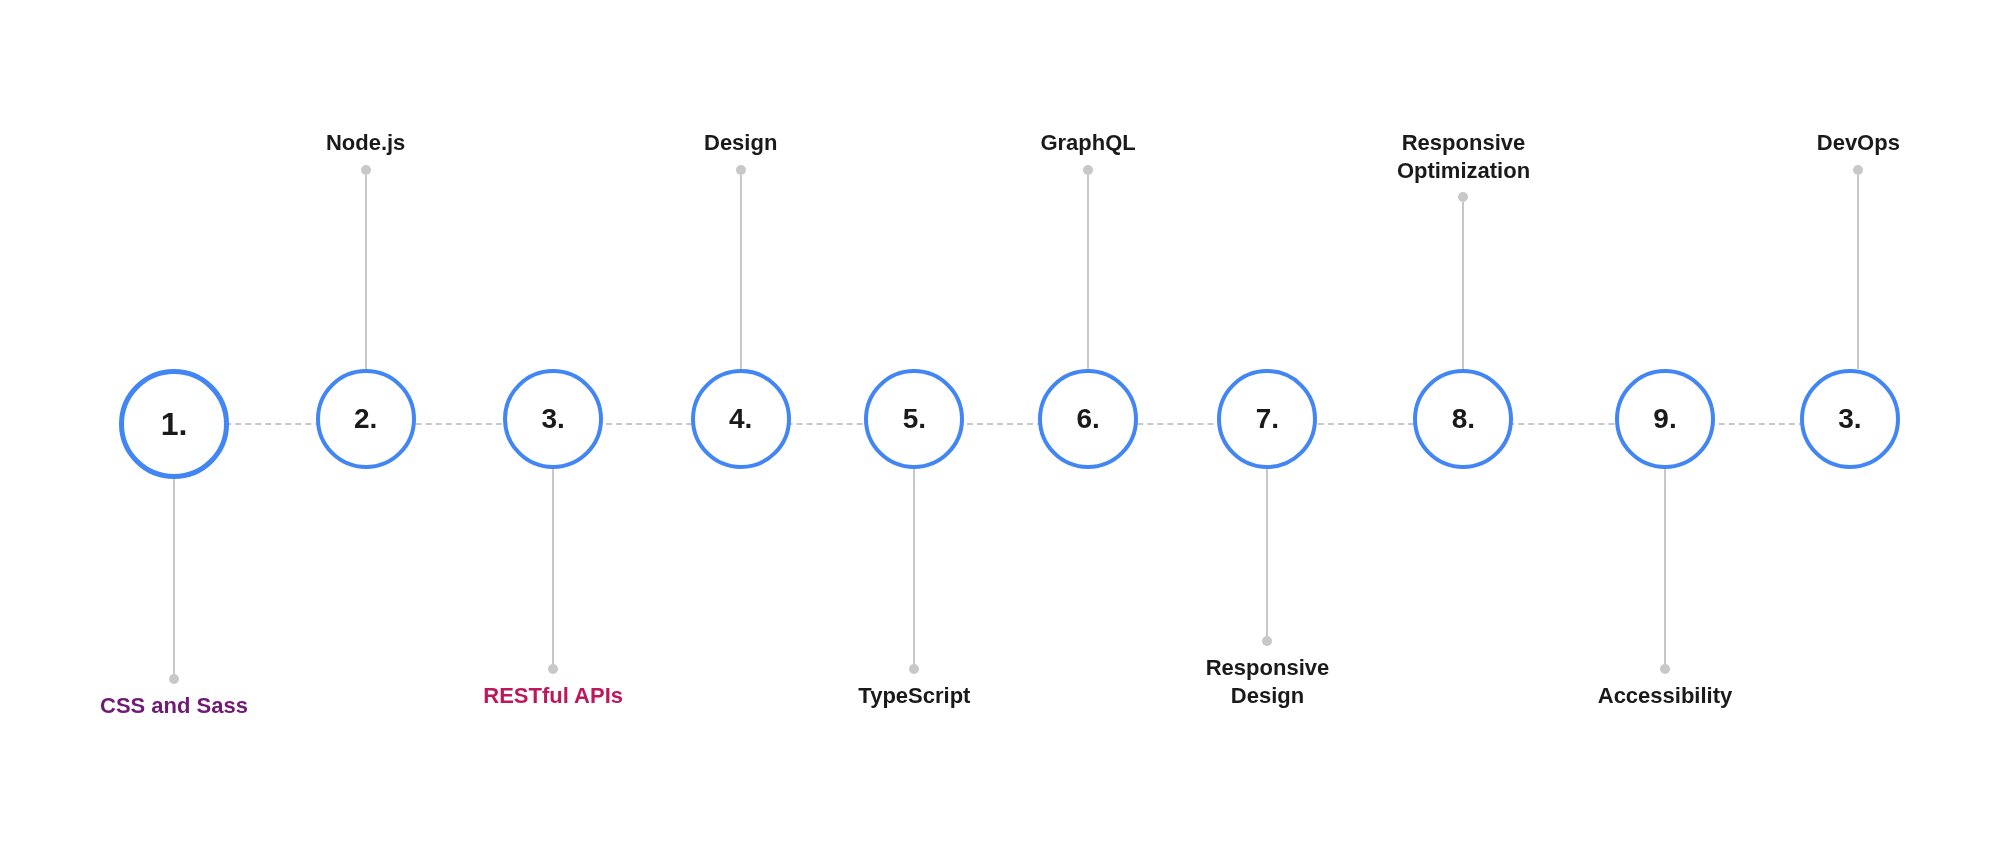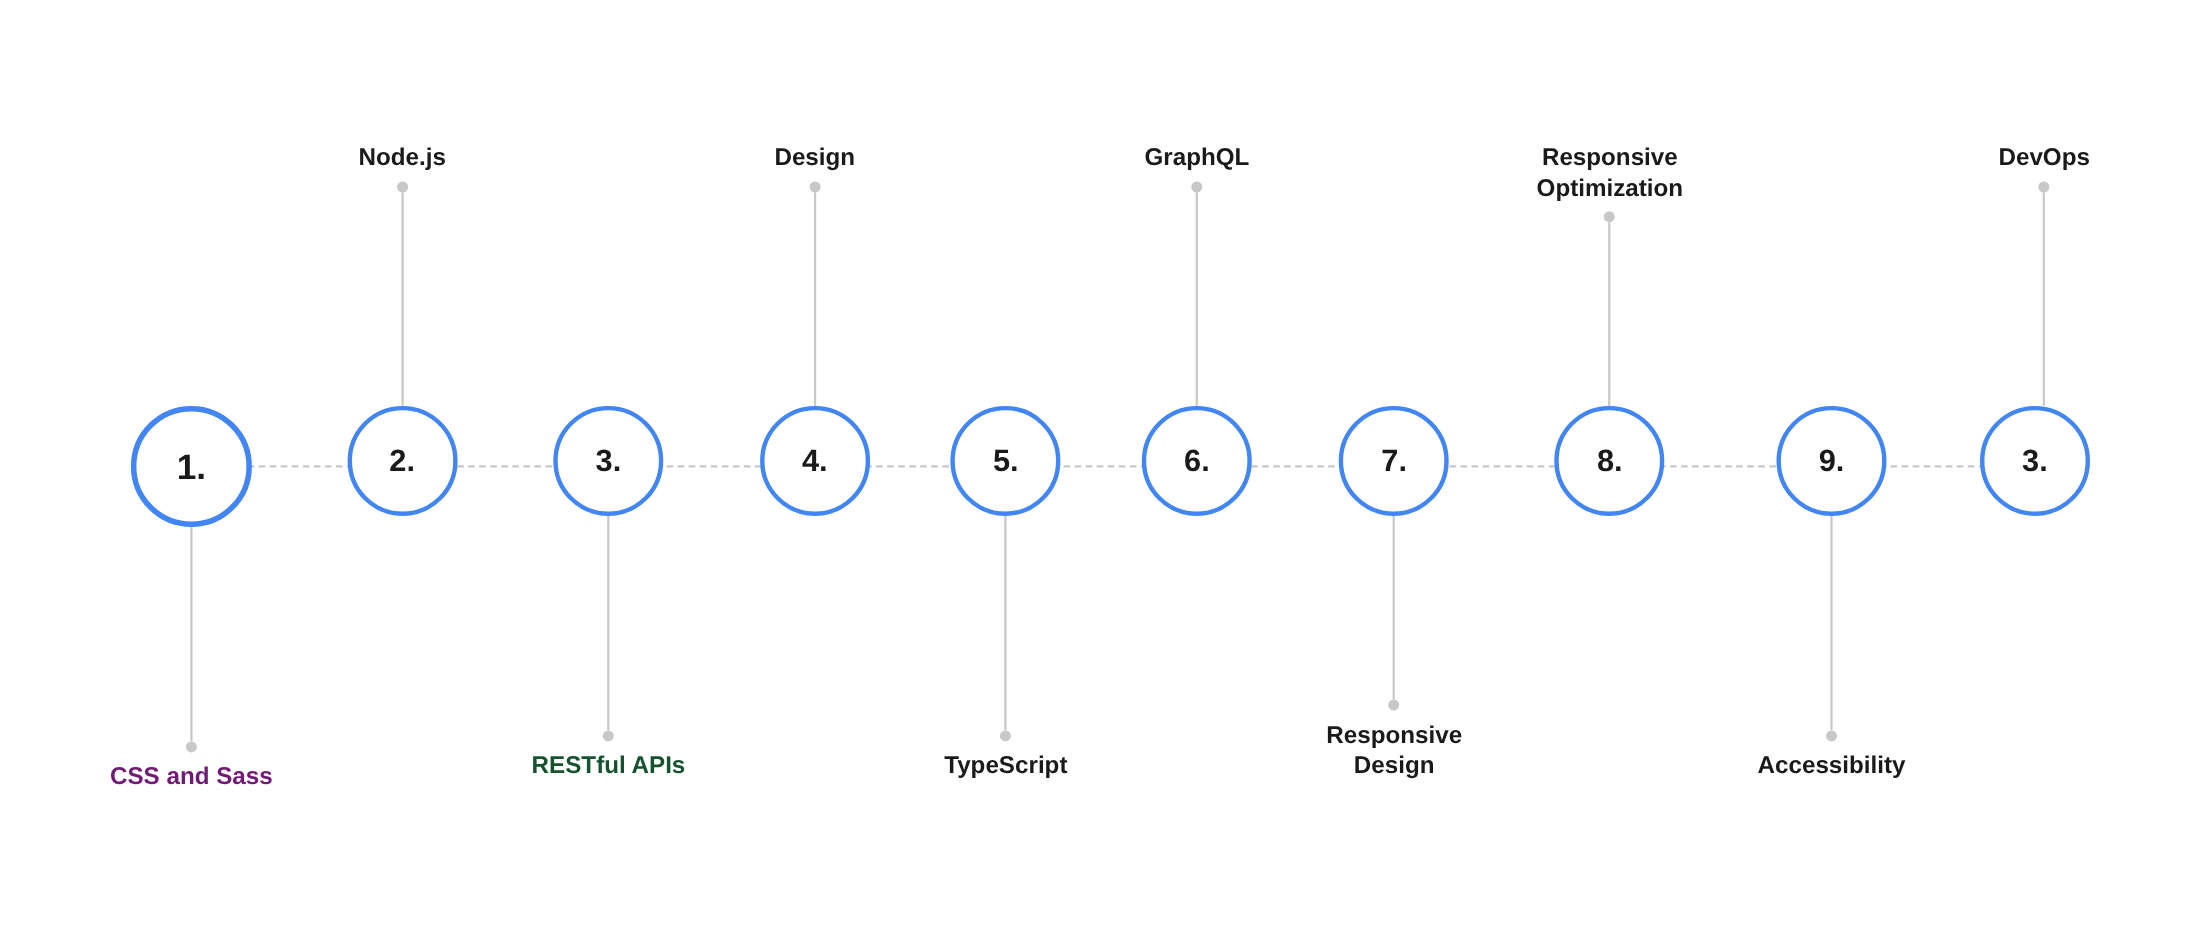--- a/index.html
+++ b/index.html
@@ -50,21 +50,21 @@
           </div>
           <div style="width: 100px; height: 100px; border-radius: 50%; border: 4px solid rgb(66, 133, 244); background: rgb(255, 255, 255); display: flex; align-items: center; justify-content: center; font-size: 28px; font-weight: 700; color: rgb(26, 26, 26); flex-shrink: 0; z-index: 2; font-family: -apple-system, BlinkMacSystemFont, &quot;Helvetica Neue&quot;, Arial, sans-serif;">2.</div>
           <div style="height: 240px; display: flex; flex-direction: column; align-items: center; justify-content: flex-start;"></div>
         </div>
         <div style="display: flex; flex-direction: column; align-items: center; position: relative; z-index: 1;">
           <div style="height: 240px; display: flex; flex-direction: column; align-items: center; justify-content: flex-end;"></div>
           <div style="width: 100px; height: 100px; border-radius: 50%; border: 4px solid rgb(66, 133, 244); background: rgb(255, 255, 255); display: flex; align-items: center; justify-content: center; font-size: 28px; font-weight: 700; color: rgb(26, 26, 26); flex-shrink: 0; z-index: 2; font-family: -apple-system, BlinkMacSystemFont, &quot;Helvetica Neue&quot;, Arial, sans-serif;">3.</div>
           <div style="height: 240px; display: flex; flex-direction: column; align-items: center; justify-content: flex-start;">
             <div style="width: 2px; flex: 1 1 0%; background: rgb(200, 200, 200);"></div>
             <div style="width: 10px; height: 10px; border-radius: 50%; background: rgb(200, 200, 200); flex-shrink: 0;"></div>
-            <div style="font-size: 22px; font-weight: 700; color: #14532d; text-align: center; line-height: 1.25; white-space: pre-line; margin-top: 8px;">RESTful APIs</div>
+            <div style="font-size: 22px; font-weight: 700; color: #be185d; text-align: center; line-height: 1.25; white-space: pre-line; margin-top: 8px;">RESTful APIs</div>
           </div>
         </div>
         <div style="display: flex; flex-direction: column; align-items: center; position: relative; z-index: 1;">
           <div style="height: 240px; display: flex; flex-direction: column; align-items: center; justify-content: flex-end;">
             <div style="font-size: 22px; font-weight: 700; color: rgb(26, 26, 26); text-align: center; line-height: 1.25; white-space: pre-line; margin-bottom: 8px;">Design</div>
             <div style="width: 10px; height: 10px; border-radius: 50%; background: rgb(200, 200, 200); flex-shrink: 0;"></div>
             <div style="width: 2px; flex: 1 1 0%; background: rgb(200, 200, 200);"></div>
           </div>
           <div style="width: 100px; height: 100px; border-radius: 50%; border: 4px solid rgb(66, 133, 244); background: rgb(255, 255, 255); display: flex; align-items: center; justify-content: center; font-size: 28px; font-weight: 700; color: rgb(26, 26, 26); flex-shrink: 0; z-index: 2; font-family: -apple-system, BlinkMacSystemFont, &quot;Helvetica Neue&quot;, Arial, sans-serif;">4.</div>
           <div style="height: 240px; display: flex; flex-direction: column; align-items: center; justify-content: flex-start;"></div>

